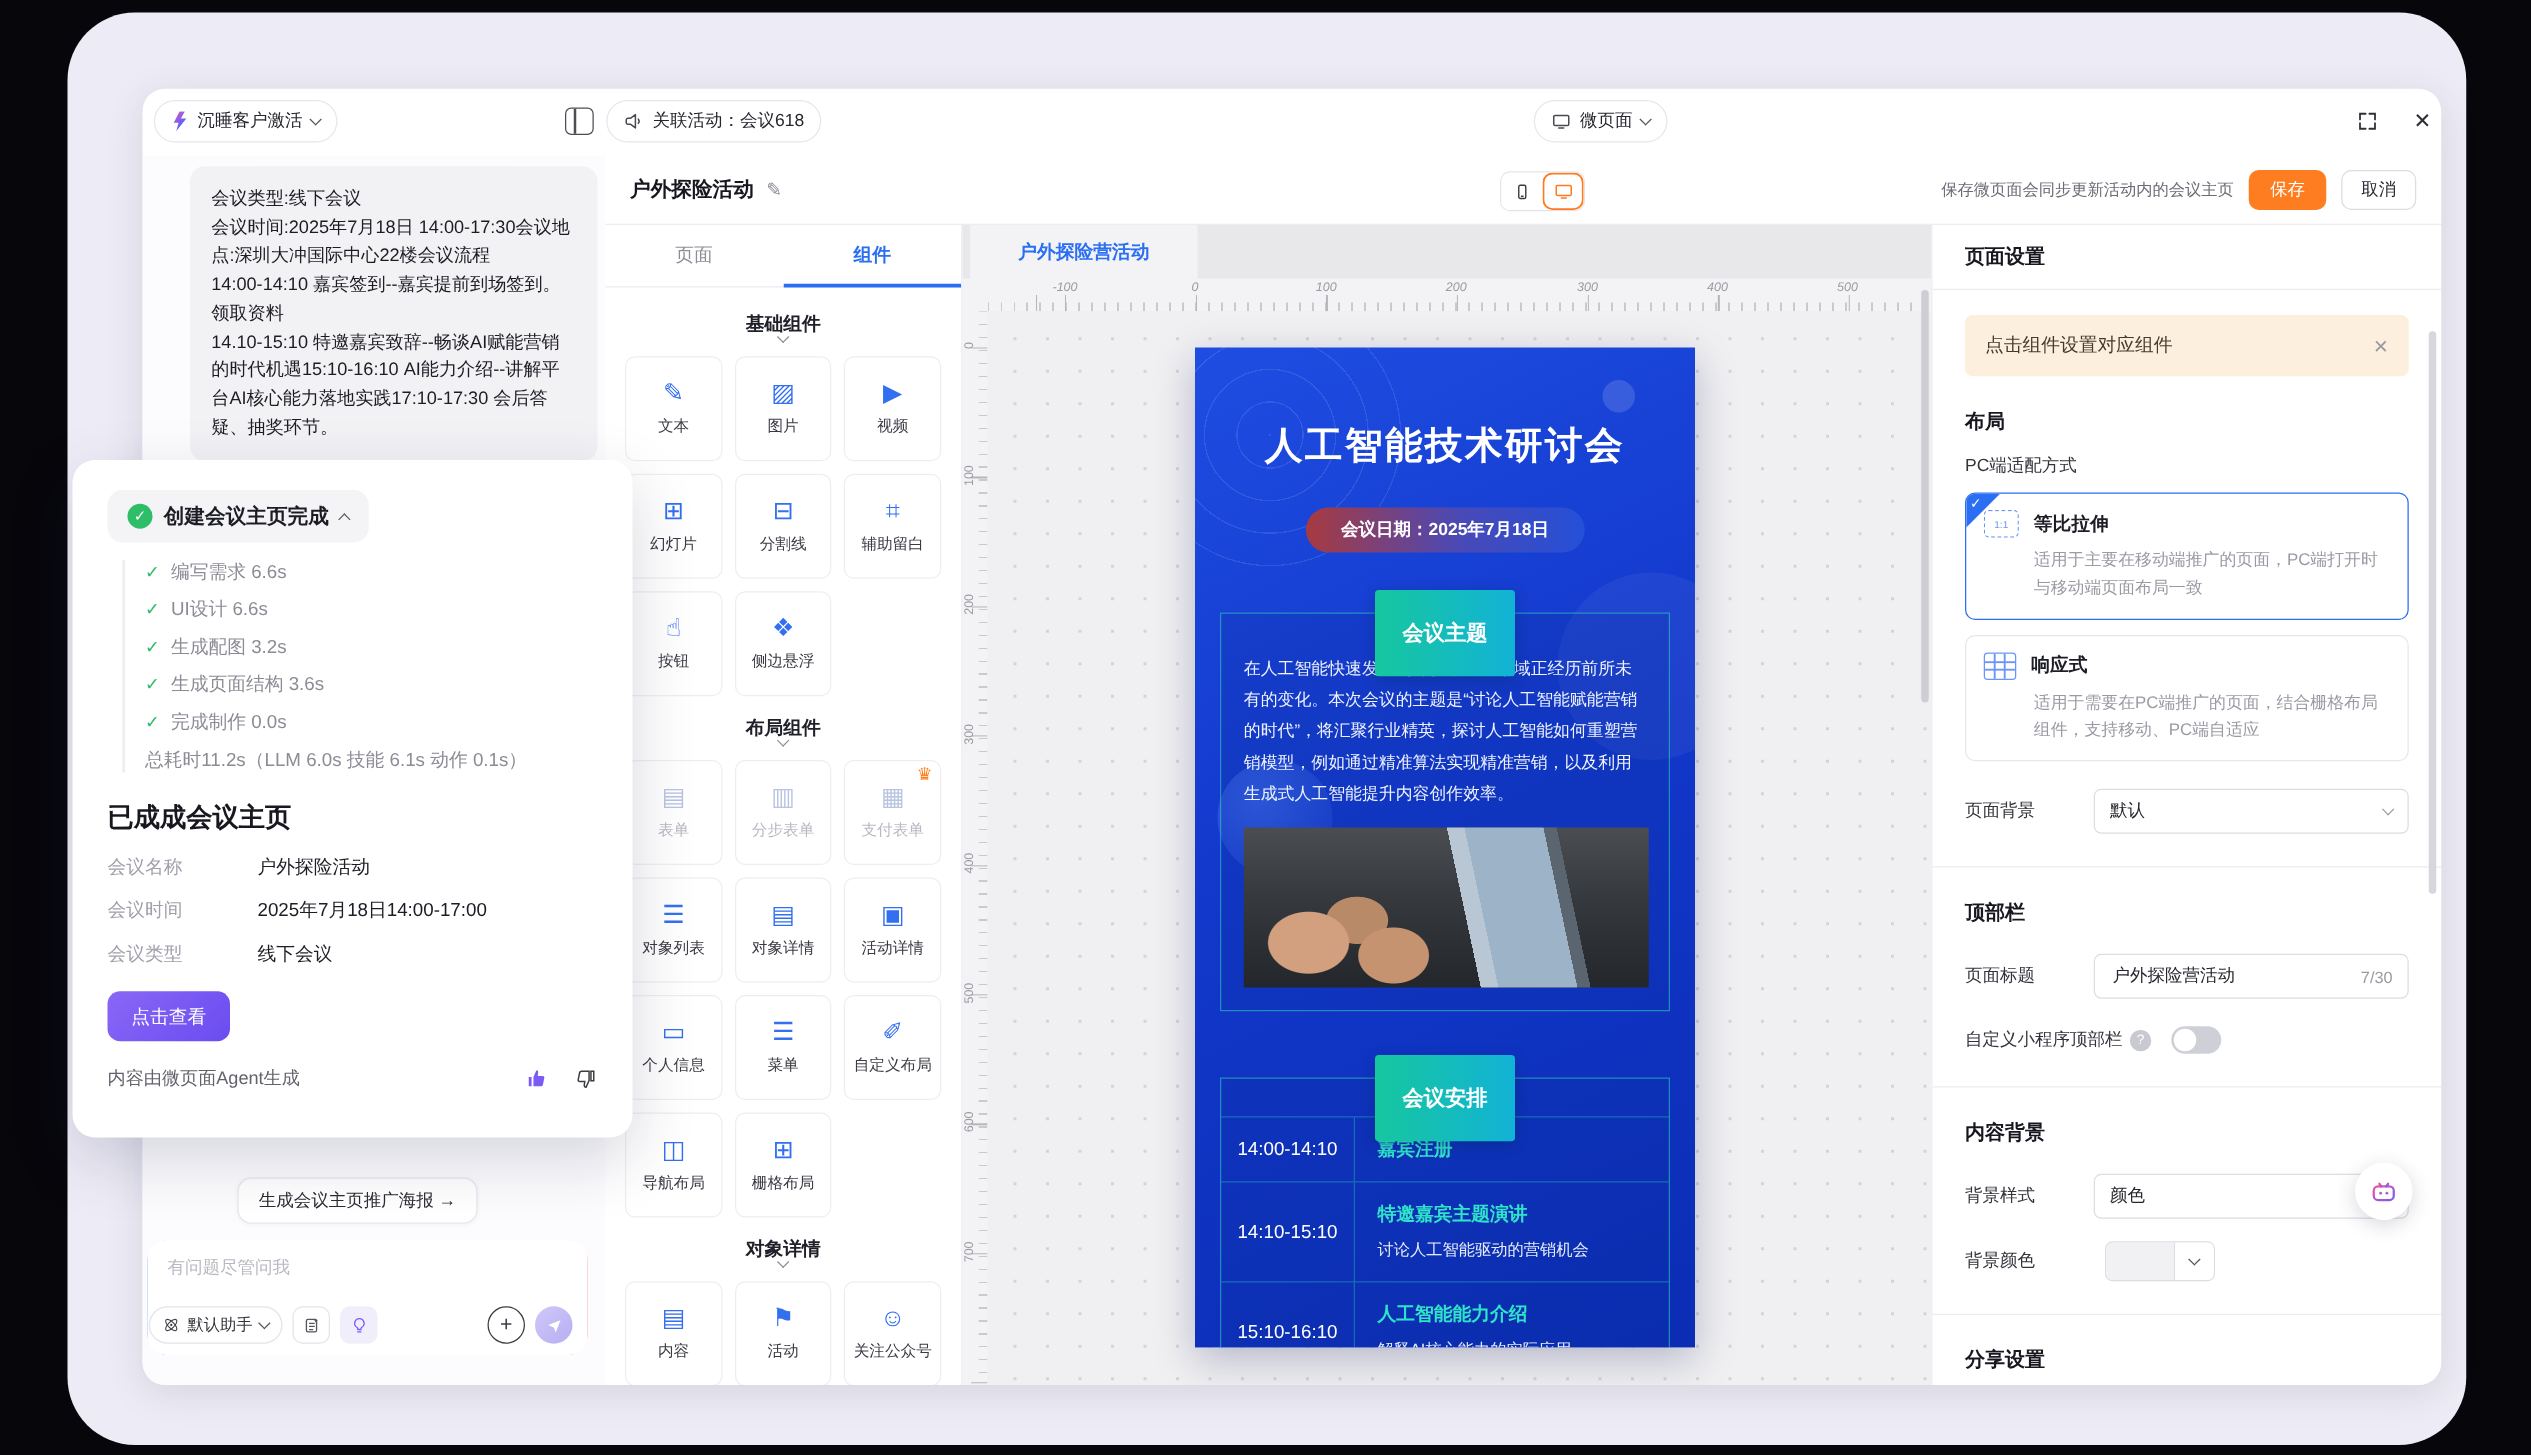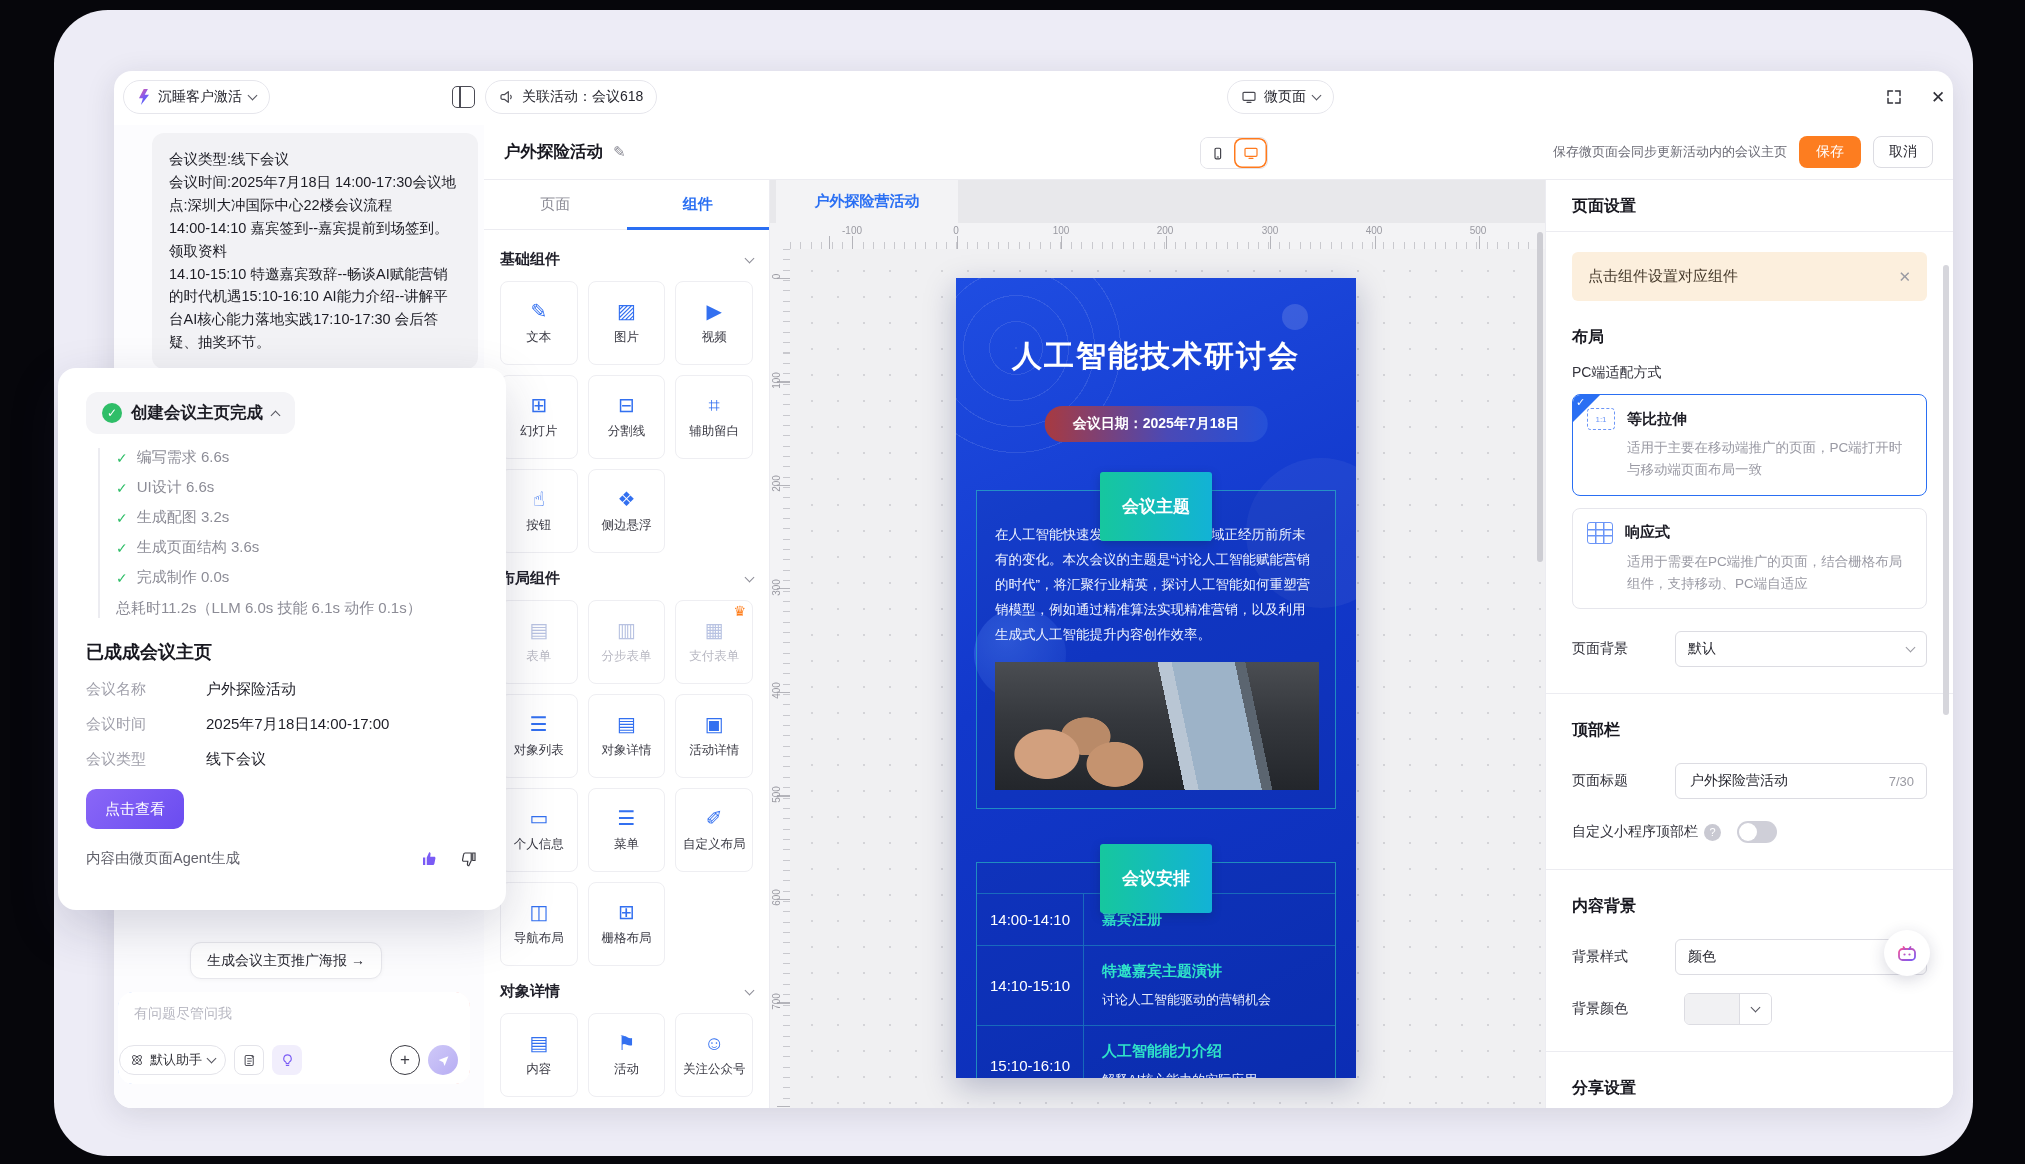--- a/index.html
+++ b/index.html
@@ -41,21 +41,21 @@
   .send-btn{width:30px;height:30px;border-radius:50%;background:linear-gradient(135deg,#cfc9f8,#b7adf3);display:flex;align-items:center;justify-content:center;}
 
   
   .task-card{position:absolute;left:4px;top:358px;width:448px;height:542px;background:#fff;border-radius:18px;box-shadow:0 18px 50px rgba(40,40,80,.18);padding:24px 28px;z-index:6;overflow:hidden;}
   .status-pill{display:inline-flex;align-items:center;gap:9px;background:#f4f4f7;border-radius:12px;padding:10px 16px;font-size:16.5px;font-weight:600;color:#1c1c24;}
   .check-circle{width:20px;height:20px;border-radius:50%;background:#2fbe68;color:#fff;font-size:12px;display:flex;align-items:center;justify-content:center;}
   .steps{margin:14px 0 0 12px;padding-left:16px;border-left:2px solid #ececf1;}
   .step{display:flex;align-items:center;gap:9px;margin:11px 0;font-size:15px;color:#8c8c96;}
   .step .tick{color:#2fbe68;font-size:14px;font-weight:700;}
   .summary{margin:12px 0 0 0;font-size:15px;color:#8c8c96;}
-  .result-h{margin-top:22px;font-size:18px;font-weight:700;color:#17171f;}
+  .result-h{margin-top:22px;font-size:21px;font-weight:700;color:#17171f;}
   .field-row{display:flex;margin-top:16px;font-size:15px;}
   .field-label{width:120px;color:#a0a0ab;}
   .field-value{color:#1d1d26;font-weight:500;}
   .view-btn{margin-top:20px;width:98px;height:40px;border:none;border-radius:10px;background:linear-gradient(135deg,#8a67f7,#6a4cf0);color:#fff;font-size:15px;font-family:inherit;}
   .card-footer{display:flex;align-items:center;margin-top:20px;font-size:14.5px;color:#62626c;}
   .thumbs{margin-left:auto;display:flex;gap:22px;align-items:center;}
 
   
   .editor-header{position:absolute;left:370px;top:54px;width:1469px;height:55px;border-bottom:1px solid #ececf1;display:flex;align-items:center;background:#fff;}
   .etitle{margin-left:20px;font-size:16.5px;font-weight:600;color:#17171f;display:flex;align-items:center;gap:10px;}
@@ -68,38 +68,38 @@
   .btn-save{height:32px;padding:0 17px;border:none;border-radius:8px;background:#fd7d20;color:#fff;font-size:14px;font-family:inherit;}
   .btn-cancel{height:32px;padding:0 15px;border:1px solid #dcdce2;border-radius:8px;background:#fff;color:#2b2b33;font-size:14px;font-family:inherit;}
 
   
   .palette{position:absolute;left:370px;top:109px;width:286px;height:928px;border-right:1px solid #ececf1;background:#fff;overflow:hidden;}
   .ptabs{position:relative;height:50px;border-bottom:1px solid #ececf1;display:flex;}
   .ptab{flex:1;display:flex;align-items:center;justify-content:center;font-size:15px;color:#8d8d97;}
   .ptab.active{color:#2a6ff3;font-weight:600;}
   .ptab-underline{position:absolute;left:50%;bottom:-1px;width:50%;height:3px;background:#2a6ff3;}
   .psections{padding:14px 16px;}
-  .sec-head{display:flex;align-items:center;justify-content:space-between;font-size:15px;font-weight:600;color:#20202a;margin-top:6px;}
+  .sec-head{display:flex;align-items:center;justify-content:space-between;font-size:15px;font-weight:600;color:#20202a;margin-top:6px;flex-direction:column;}
   .sec-head .chev{border-color:#8d8d97;}
   .pgrid{display:grid;grid-template-columns:repeat(3,1fr);gap:10px;margin:12px 0 16px;}
   .cell{position:relative;height:84px;border:1px solid #eeeef2;border-radius:8px;display:flex;flex-direction:column;align-items:center;justify-content:center;gap:8px;background:#fff;}
   .cicon{font-size:20px;color:#3370f0;line-height:1;}
   .clabel{font-size:12.5px;color:#3a3a44;}
   .cell.disabled .cicon{color:#b9c3e2;}
   .cell.disabled .clabel{color:#b9b9c3;}
   .crown{position:absolute;top:2px;right:6px;font-size:14px;color:#ff7d1a;}
 
   
   .canvas{position:absolute;left:656px;top:109px;width:775px;height:928px;background:#f0f0f2;overflow:hidden;}
   .tabstrip{position:absolute;left:0;top:0;width:100%;height:43px;background:#e8e8eb;}
   .canvas-tab{position:absolute;left:6px;top:0;width:182px;height:43px;background:#f3f3f5;display:flex;align-items:center;justify-content:center;font-size:15px;font-weight:600;color:#2a6ff3;}
   .hruler{position:absolute;left:20px;top:43px;right:0;height:26px;background:#f3f3f5;}
   .hruler .minor{position:absolute;left:0;right:0;bottom:0;height:7px;background:repeating-linear-gradient(90deg,#c9c9ce 0 1px,transparent 1px 10.4px);}
   .hruler .major{position:absolute;left:0;right:0;bottom:0;height:13px;background:repeating-linear-gradient(90deg,#b4b4ba 0 1px,transparent 1px 104.5px);background-position:62px 0;}
-  .hnum{position:absolute;top:2px;transform:translateX(-50%);font-size:10px;color:#9a9aa2;}
+  .hnum{position:absolute;top:2px;transform:translateX(-50%);font-size:10px;color:#9a9aa2;font-style:italic;}
   .vruler{position:absolute;left:0;top:69px;width:20px;bottom:0;background:#f3f3f5;}
   .vruler .minor{position:absolute;top:0;bottom:0;right:0;width:7px;background:repeating-linear-gradient(180deg,#c9c9ce 0 1px,transparent 1px 10.35px);}
   .vruler .major{position:absolute;top:0;bottom:0;right:0;width:13px;background:repeating-linear-gradient(180deg,#b4b4ba 0 1px,transparent 1px 103.5px);background-position:0 29px;}
   .vnum{position:absolute;left:-6px;transform:rotate(-90deg);font-size:10px;color:#9a9aa2;width:24px;text-align:center;}
   .ruler-corner{position:absolute;left:0;top:43px;width:20px;height:26px;background:#f3f3f5;}
   .grid-area{position:absolute;left:20px;top:69px;right:0;bottom:0;background-color:#f0f0f2;background-image:radial-gradient(circle,#d4d4d8 1.2px,transparent 1.3px);background-size:26px 26px;background-position:9px 9px;}
   .canvas-scroll{position:absolute;right:2px;top:52px;width:6px;height:330px;background:#cdcdd3;border-radius:3px;}
 
   
   .phone{position:absolute;left:166px;top:29px;width:400px;height:800px;background:linear-gradient(155deg,#1f4de2 0%,#1238cb 45%,#0b2db4 100%);overflow:hidden;box-shadow:0 10px 30px rgba(10,20,80,.25);}

